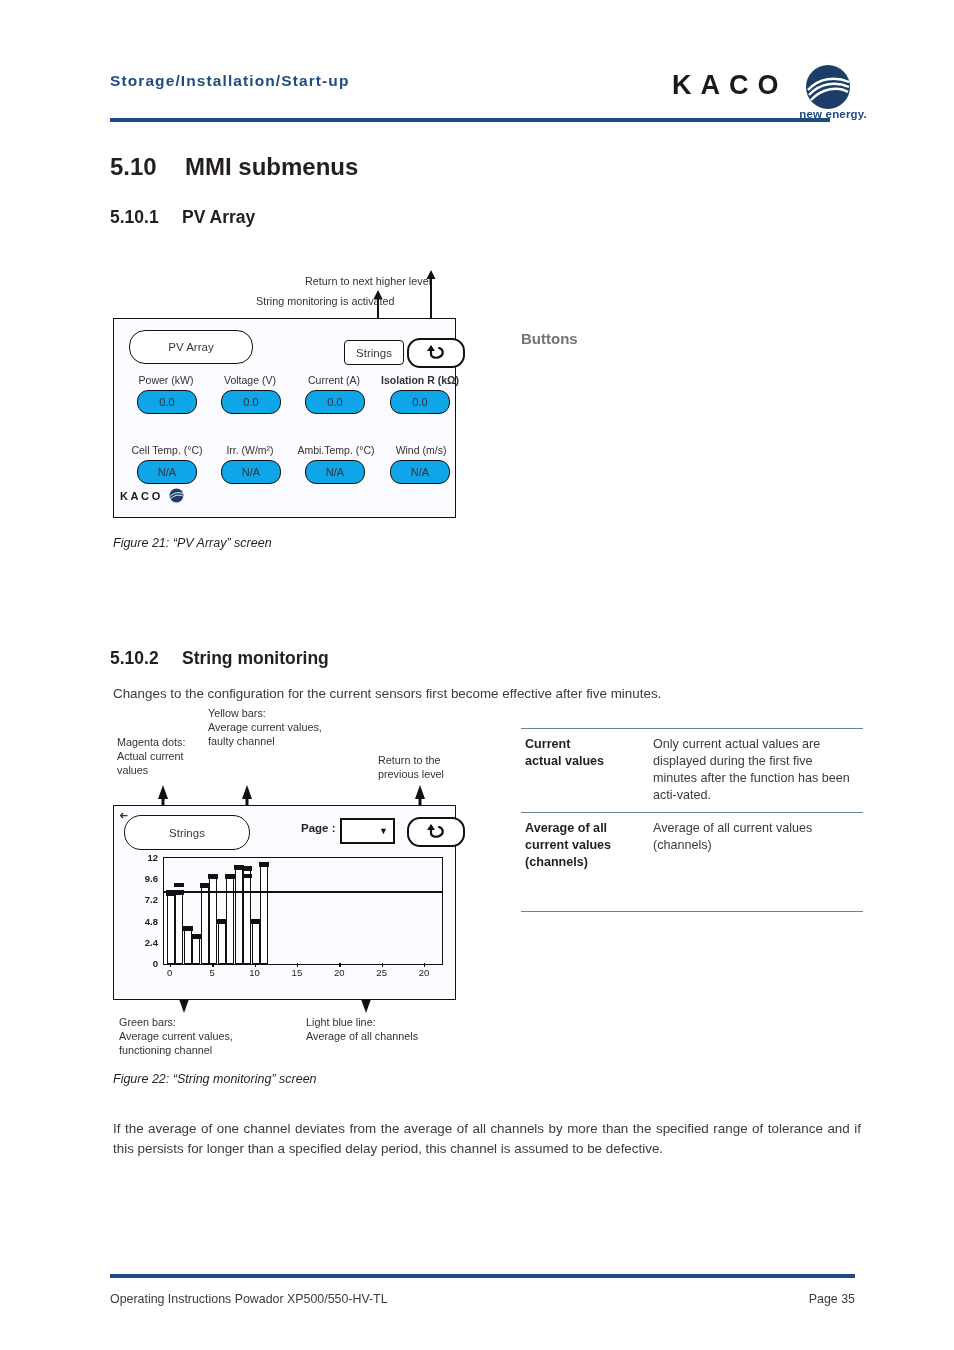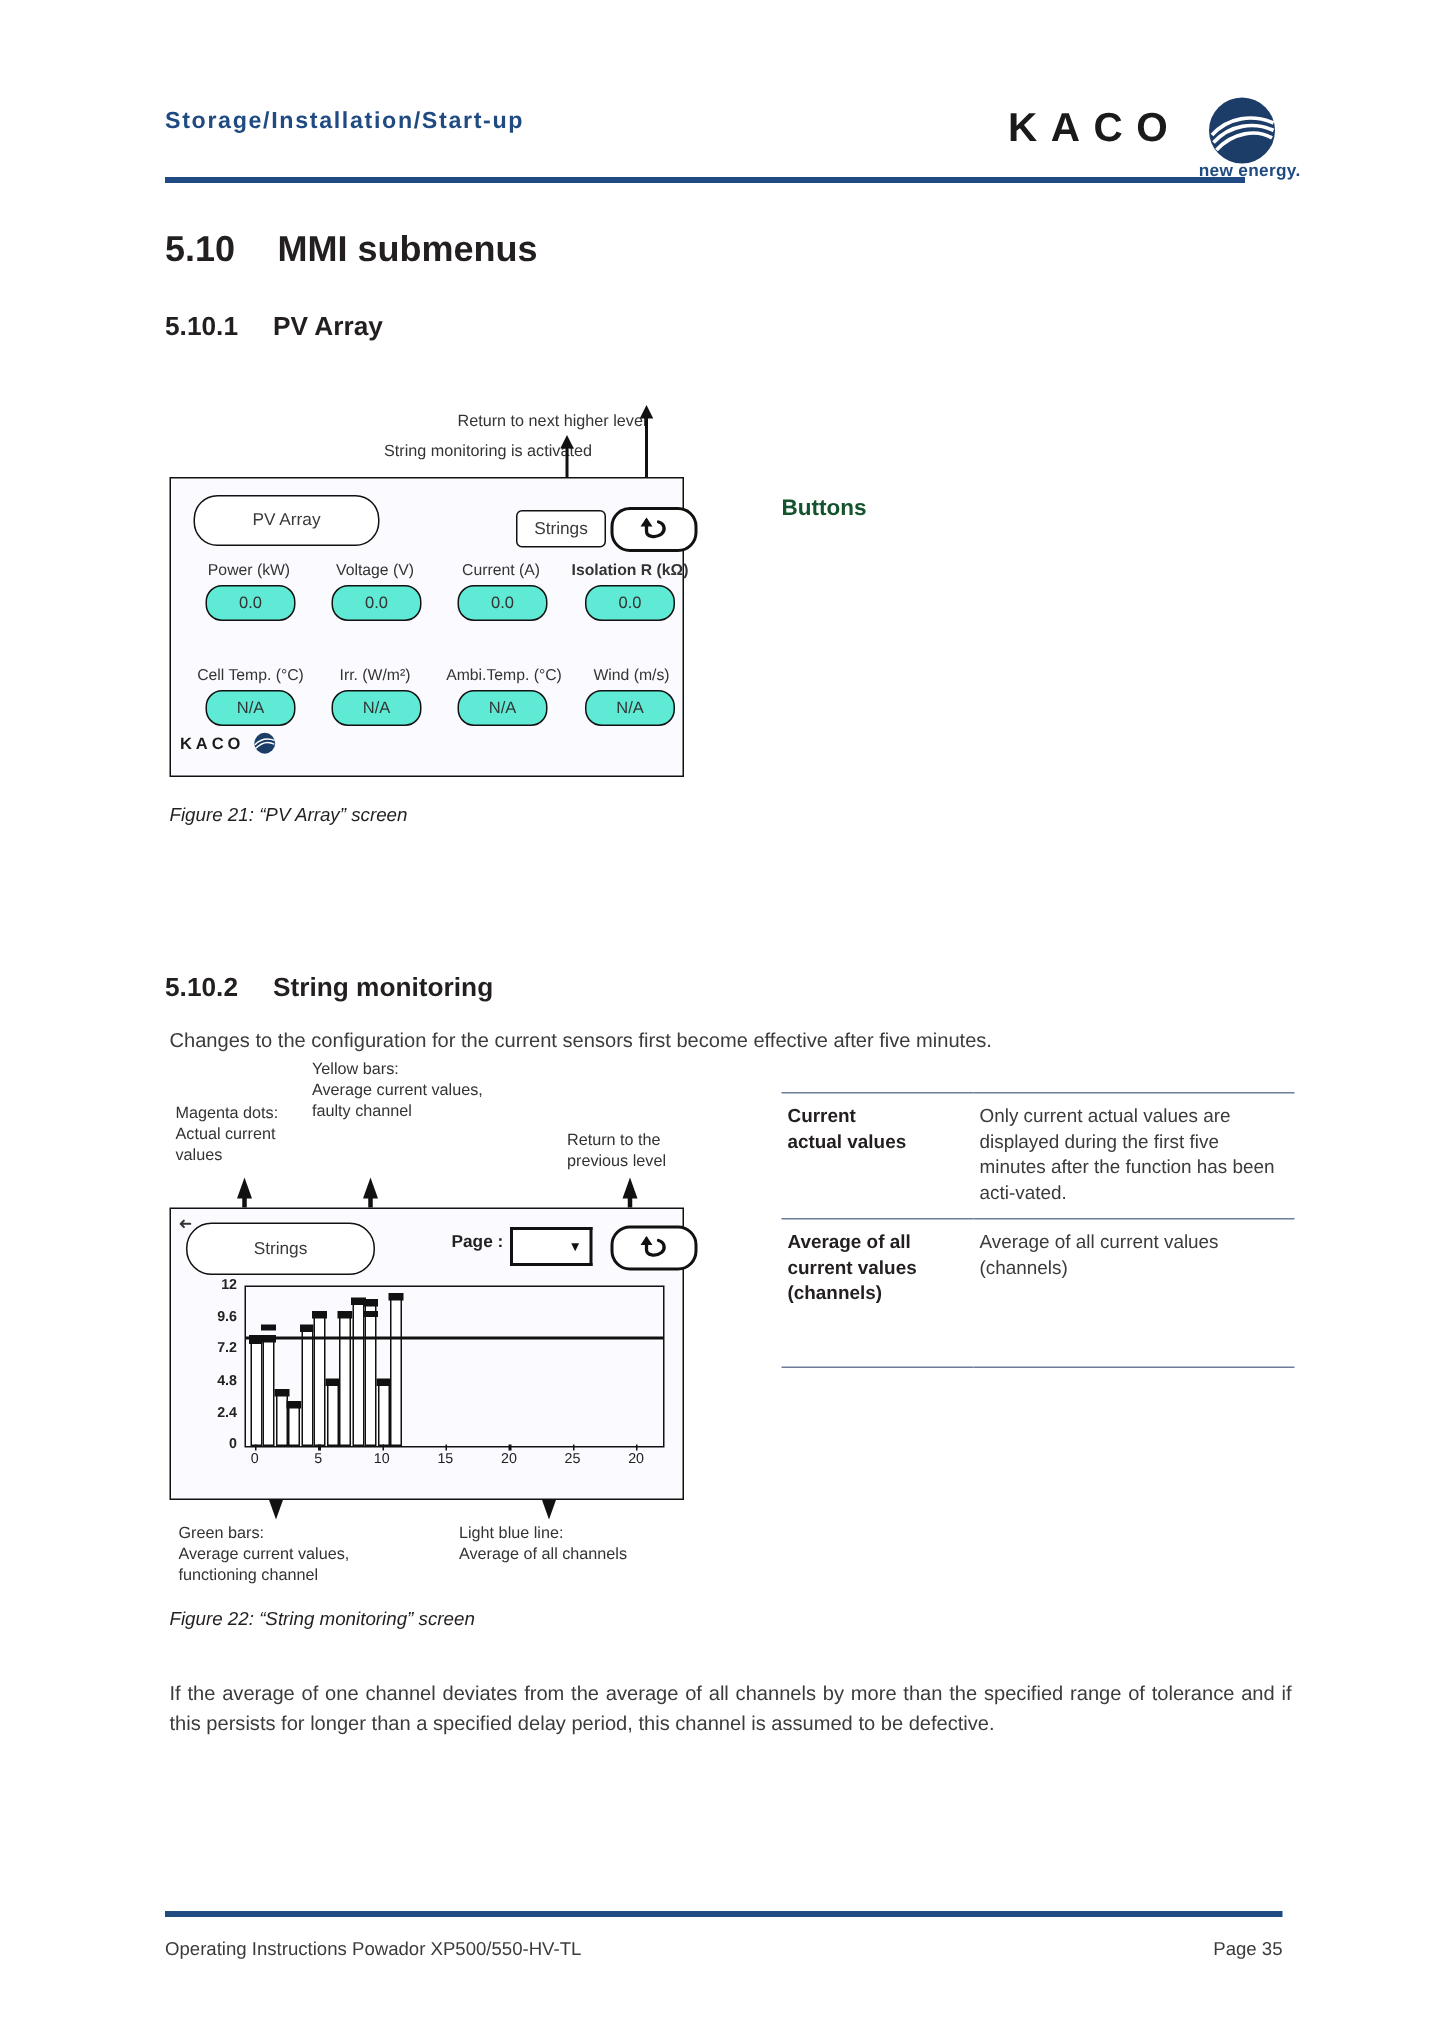--- a/index.html
+++ b/index.html
@@ -58,37 +58,37 @@
     position:absolute;border:1.8px solid #111;background:#fff;
     display:flex;align-items:center;justify-content:center;
     font-size:11.5px;color:#3a3a3a;
   }
   .f21-title{left:16px;top:12px;width:122px;height:32px;border-radius:16px;}
   .f21-strings{left:231px;top:22px;width:58px;height:23px;border-radius:4px;}
   .f21-back{left:294px;top:20px;width:54px;height:26px;border-radius:13px;border:2.2px solid #111;}
 
   .f21-lbl{position:absolute;font-size:10.5px;color:#333;text-align:center;white-space:nowrap;}
   .f21-val{
-    position:absolute;border:1.8px solid #111;border-radius:11px;background:#5eead4;
+    position:absolute;border:1.8px solid #111;border-radius:11px;background:#0ea5e9;
     height:22px;display:flex;align-items:center;justify-content:center;
     font-size:11px;color:#333;
   }
   .kaco-mini{position:absolute;left:7px;top:170px;display:flex;align-items:center;gap:6px;}
   .kaco-mini .kw{font-size:11px;font-weight:bold;letter-spacing:2.6px;color:#1a1a1a;}
   .kaco-mini .km{width:15px;height:15px;}
 
   .ann{position:absolute;font-size:10.8px;color:#333;white-space:nowrap;}
   .arrow-up{position:absolute;width:12px;}
   .arrow-dn{position:absolute;width:12px;}
 
   .figcap{position:absolute;font-style:italic;font-size:12.5px;color:#231f20;}
 
   
   .tbl{position:absolute;}
-  .tbl-title{font-size:15px;font-weight:bold;color:#14532d;margin-bottom:6px;}
+  .tbl-title{font-size:15px;font-weight:bold;color:#737373;margin-bottom:6px;}
   table{border-collapse:collapse;width:100%;}
   td,th{text-align:left;vertical-align:top;padding:7px 4px 8px 4px;font-size:12.6px;color:#3b3b3b;line-height:1.35;}
   th{font-weight:bold;font-size:14px;color:#231f20;padding-bottom:7px;}
   .rule-top td,.rule-top th{border-top:1.4px solid #6b7d99;}
   .rule-bot td{border-bottom:1.4px solid #6b7d99;}
   .c1{width:120px;}
   .b{font-weight:bold;color:#231f20;}
 
   
   .fig22{position:absolute;left:113px;top:805px;width:343px;height:195px;}

